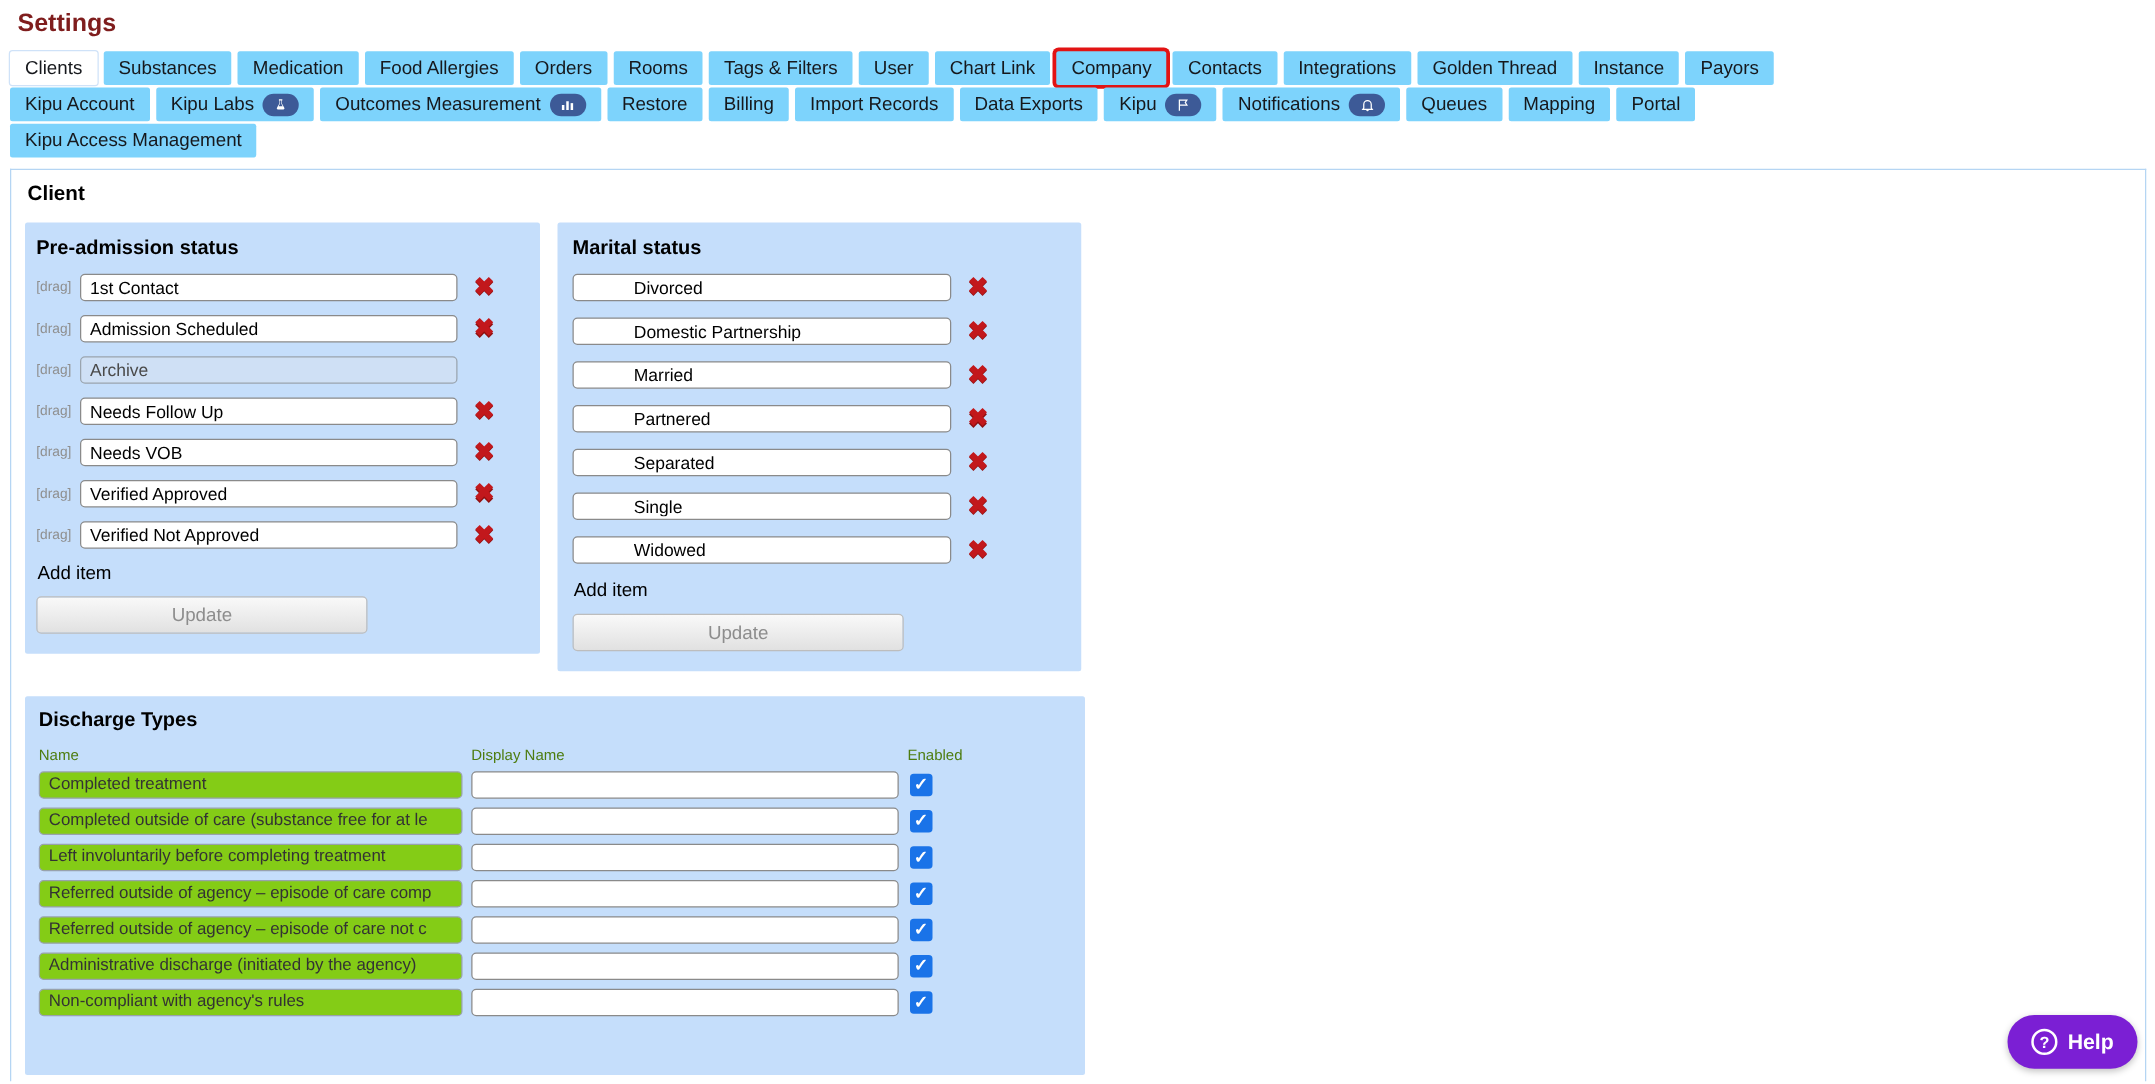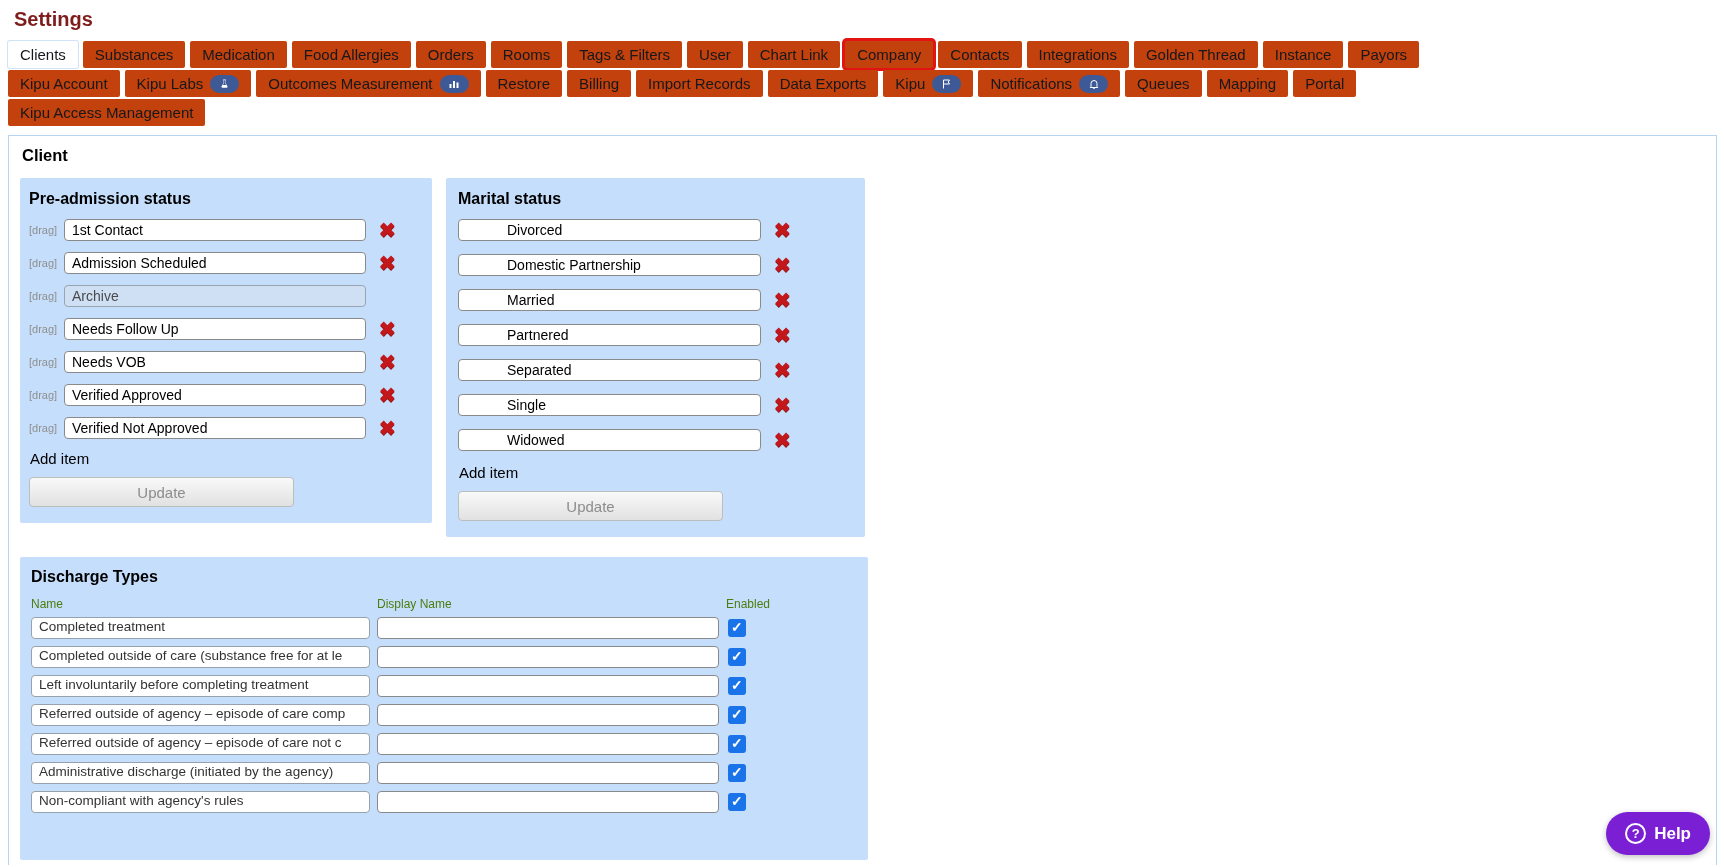--- a/index.html
+++ b/index.html
@@ -13,21 +13,21 @@
   }
   .page-title {
     font-size: 20px; font-weight: bold;
     margin: 8px 0 10px 14px;
     color: #7f1d1d;
   }
   
   .tab-rows { margin-left: 8px; }
   .tab-row { display: flex; gap: 5px; margin-bottom: 2px; }
   .tab {
-    background: #c2410c;
+    background: #7dd3fc;
     height: 27px;
     display: flex; align-items: center;
     padding: 0 12px;
     font-size: 15px;
     color: #16181c;
     border-radius: 2px;
     cursor: pointer;
     white-space: nowrap;
   }
   .tab.active {
@@ -110,21 +110,21 @@
   }
   
   .panel.discharge { width: 848px; margin-top: 20px; padding: 9px 12px 40px 11px; }
   .dcols { display: flex; margin: 10px 0 6px 0; }
   .dcol-label { font-size: 12px; color: #4d7c0f; }
   .dcol-label.name { width: 346px; }
   .dcol-label.display { width: 349px; }
   .drow { display: flex; align-items: center; margin-bottom: 7px; }
   .dname-input {
     width: 339px; height: 22px;
-    background: #ffffff;
+    background: #84cc16;
     border: 1px solid #98a2ac;
     border-radius: 4px;
     padding: 1px 7px;
     font-size: 13.5px;
     font-family: "Liberation Sans", sans-serif;
     color: #333;
     margin-right: 7px;
     white-space: nowrap; overflow: hidden;
   }
   .ddisplay-input {

